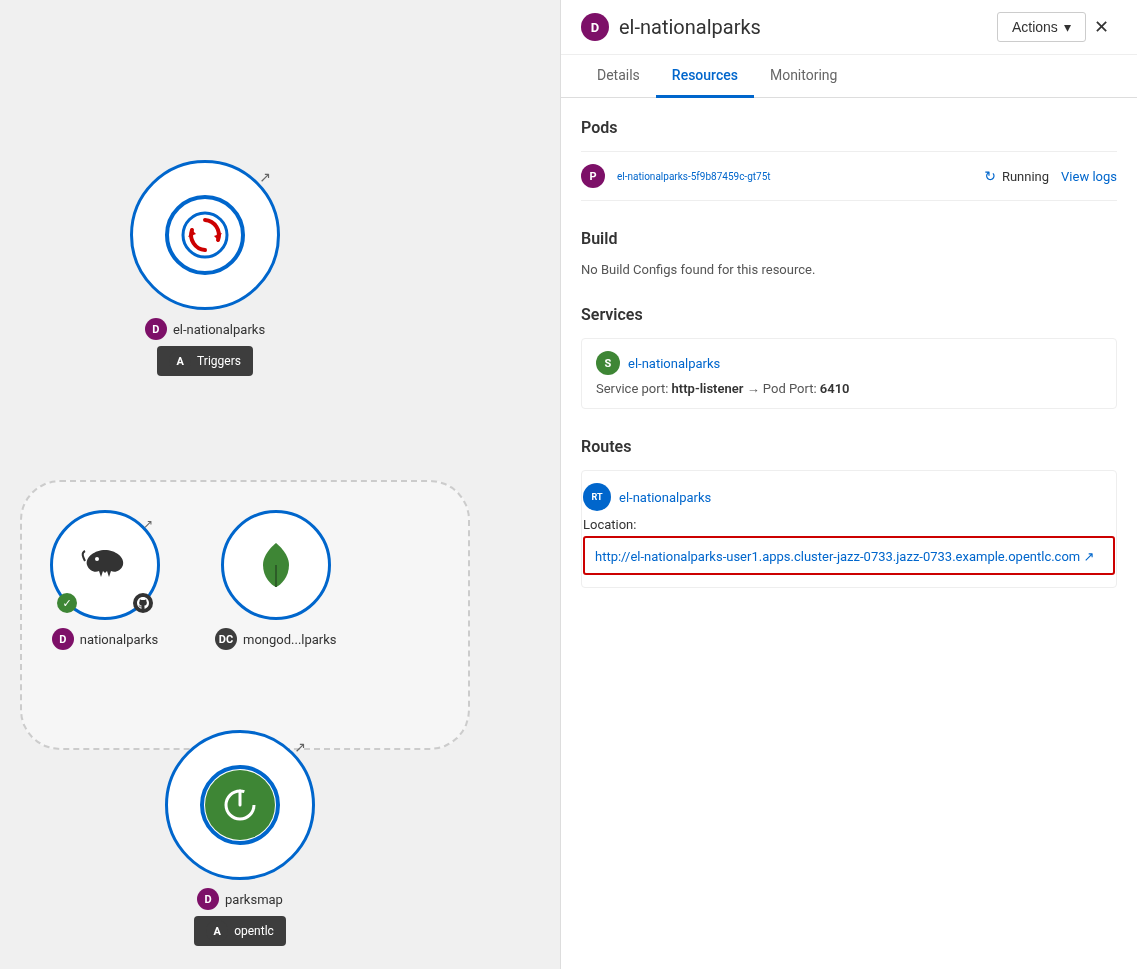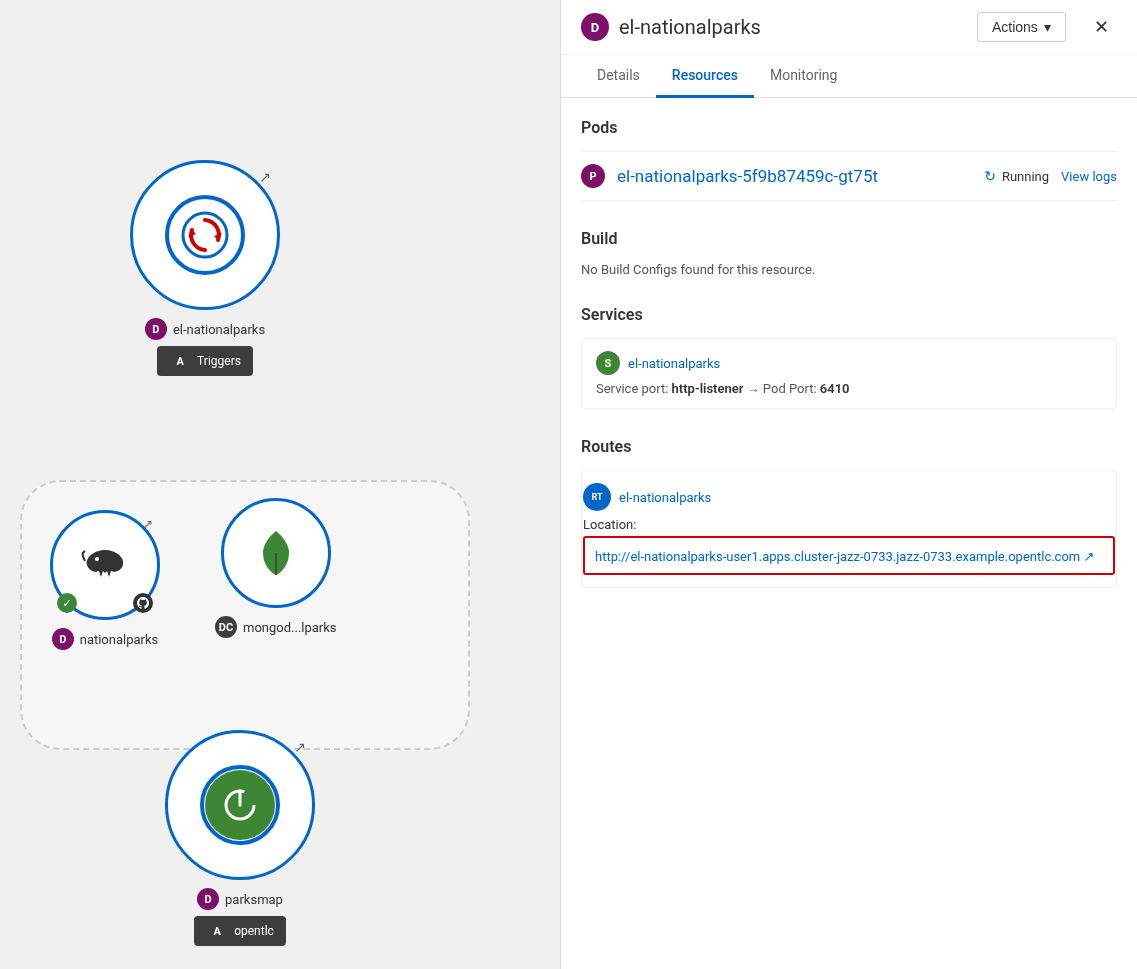--- a/index.html
+++ b/index.html
@@ -260,21 +260,21 @@
       border: none;
       font-size: 18px;
       cursor: pointer;
       color: #333;
       padding: 4px 8px;
     }
 
     .header-right {
       display: flex;
       align-items: center;
-      gap: 20px;
+      gap: 0;
     }
 
     
     .tabs {
       display: flex;
       border-bottom: 1px solid #ddd;
       padding: 0 20px;
     }
 
     .tab {
@@ -329,21 +329,21 @@
       font-size: 11px;
       font-weight: bold;
       display: flex;
       align-items: center;
       justify-content: center;
       flex-shrink: 0;
     }
 
     .pod-name {
       color: #0066cc;
-      font-size: 17px;
+      font-size: 10px;
       flex: 1;
       text-decoration: none;
     }
 
     .pod-status-area {
       display: flex;
       align-items: center;
       gap: 6px;
       color: #333;
       font-size: 13px;
@@ -540,21 +540,21 @@
               <path d="M8 0C3.58 0 0 3.58 0 8c0 3.54 2.29 6.53 5.47 7.59.4.07.55-.17.55-.38 0-.19-.01-.82-.01-1.49-2.01.37-2.53-.49-2.69-.94-.09-.23-.48-.94-.82-1.13-.28-.15-.68-.52-.01-.53.63-.01 1.08.58 1.23.82.72 1.21 1.87.87 2.33.66.07-.52.28-.87.51-1.07-1.78-.2-3.64-.89-3.64-3.95 0-.87.31-1.59.82-2.15-.08-.2-.36-1.02.08-2.12 0 0 .67-.21 2.2.82.64-.18 1.32-.27 2-.27.68 0 1.36.09 2 .27 1.53-1.04 2.2-.82 2.2-.82.44 1.1.16 1.92.08 2.12.51.56.82 1.27.82 2.15 0 3.07-1.87 3.75-3.65 3.95.29.25.54.73.54 1.48 0 1.07-.01 1.93-.01 2.2 0 .21.15.46.55.38A8.013 8.013 0 0016 8c0-4.42-3.58-8-8-8z"></path>
             </svg>
           </div>
         </div>
         <div class="node-label">
           <div class="node-badge badge-d">D</div>
           <span class="node-label-text">nationalparks</span>
         </div>
       </div>
 
-      <div class="node-small" style="left: 195px; top: 18px;">
+      <div class="node-small" style="left: 195px; top: 30px;">
         <div class="node-circle-small">
 
           <svg class="mongo-leaf-icon" viewBox="0 0 50 60">
             <circle cx="25" cy="30" r="27" fill="white"></circle>
             <path d="M25 8 C25 8, 38 18, 38 30 C38 42, 30 50, 25 52 C20 50, 12 42, 12 30 C12 18, 25 8, 25 8 Z" fill="#3e8635"></path>
             <line x1="25" y1="30" x2="25" y2="52" stroke="#2d5c28" stroke-width="2"></line>
           </svg>
         </div>
         <div class="node-label">
           <div class="node-badge badge-dc">DC</div>

